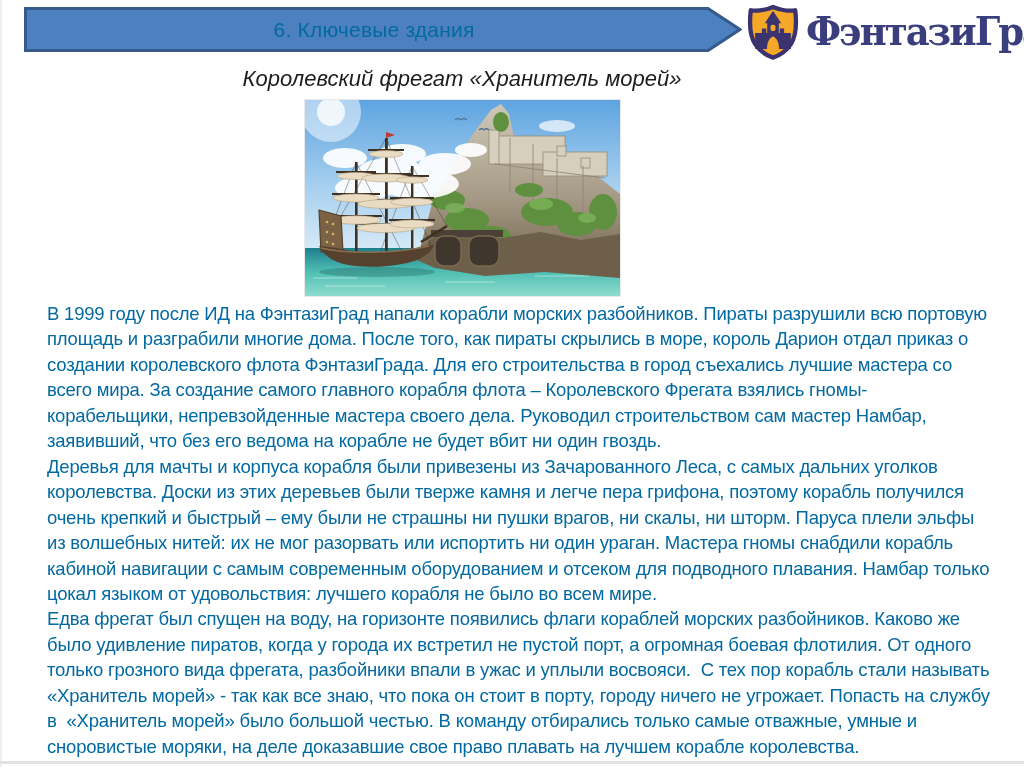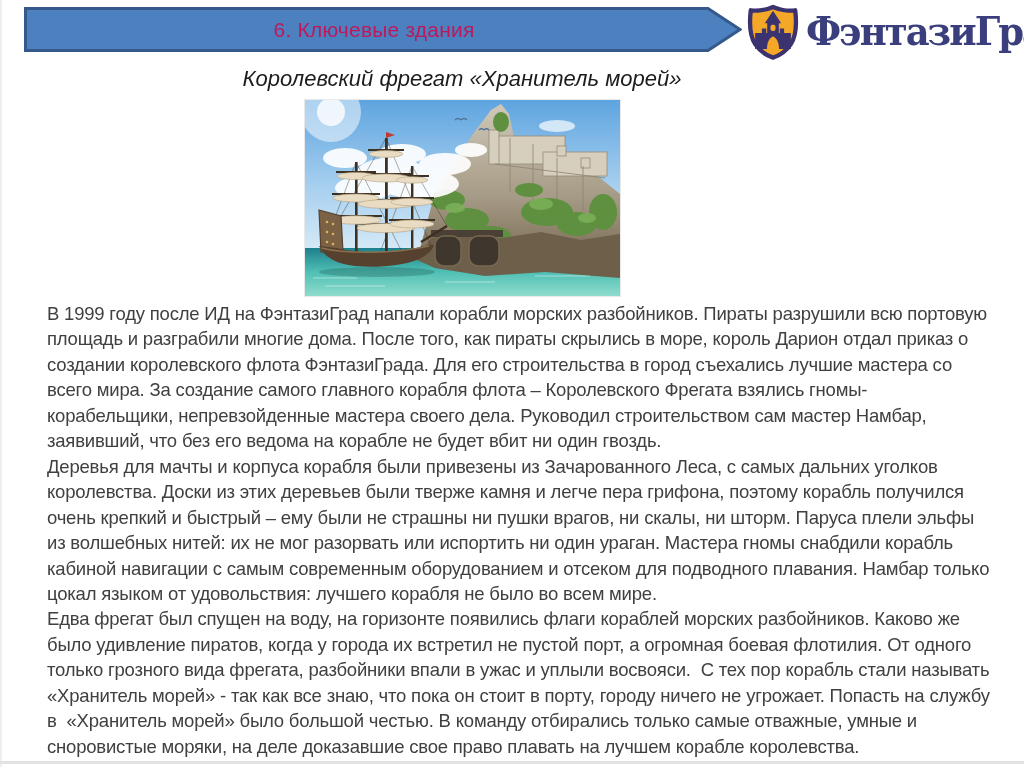--- a/index.html
+++ b/index.html
@@ -13,21 +13,21 @@
   
   .edge-left  { position: absolute; left: 0; top: 0; bottom: 0; width: 2px; background: #efefef; }
   .edge-bottom{ position: absolute; left: 0; top: 761px; width: 100%; height: 3px; background: #e2e2e2; }
 
   
   .banner-wrap { position: absolute; left: 24px; top: 7px; width: 718px; height: 45px; }
   .banner-wrap svg { position: absolute; left: 0; top: 0; }
   .banner-title {
     position: absolute; left: 0; top: 0; width: 700px; height: 45px;
     line-height: 45px; text-align: center;
-    color: #be185d; font-size: 21px; letter-spacing: 0.2px;
+    color: #0369a1; font-size: 21px; letter-spacing: 0.2px;
   }
 
   
   .logo { position: absolute; left: 744px; top: 2px; height: 58px; display: flex; align-items: center; }
   .logo-shield { width: 58px; height: 56px; margin-top: 2px; }
   .logo-text {
     margin-left: 4px;
     font-family: "DejaVu Serif", serif;
     font-weight: bold;
     font-size: 37px;
@@ -44,21 +44,21 @@
   .picture {
     position: absolute; left: 305px; top: 100px; width: 315px; height: 196px;
     box-shadow: 0 0 0 1px #e9e9e9;
   }
   .picture svg { display: block; width: 315px; height: 196px; }
 
   
   .story {
     position: absolute; left: 47px; top: 301px; width: 945px;
     font-size: 18.5px; line-height: 25.45px; letter-spacing: -0.2px;
-    color: #404040;
+    color: #0369a1;
   }
   .story p { white-space: pre-wrap; }
 </style>
 </head>
 <body>
 
 <div class="edge-left"></div>
 
 <div class="banner-wrap">
   <svg width="718" height="45" viewBox="0 0 718 45">

